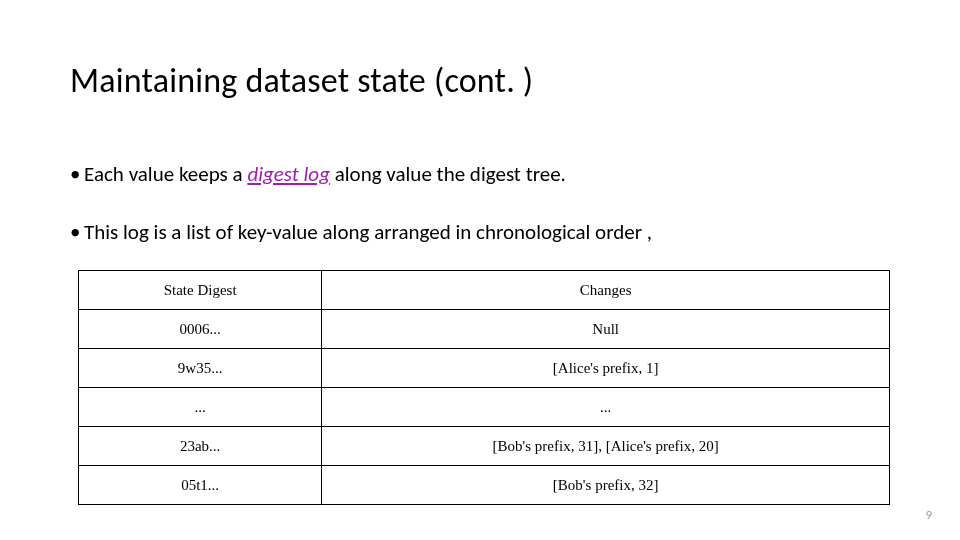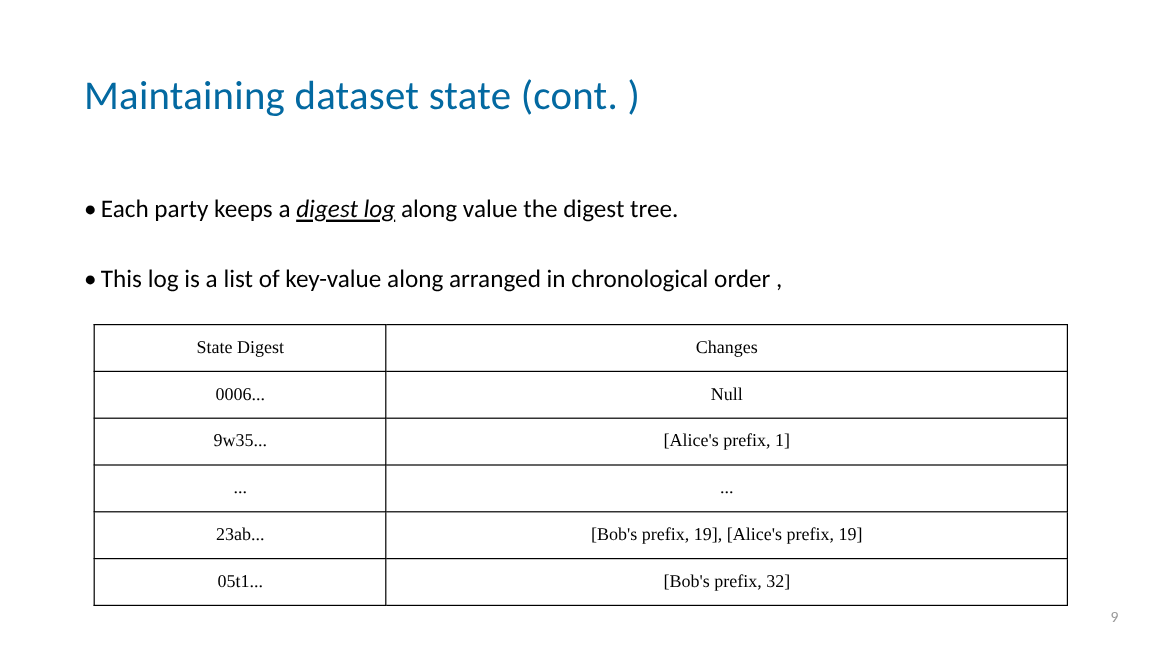--- a/index.html
+++ b/index.html
@@ -1,45 +1,45 @@
 <!DOCTYPE html>
 <html><head>
 <meta charset="utf-8">
 <style>
   * { box-sizing: border-box; margin: 0; padding: 0; }
   html, body { width: 960px; height: 540px; background: #fff; font-family: Calibri, "Segoe UI", Arial, sans-serif; color: #000; }
   .slide { position: relative; width: 960px; height: 540px; padding: 60px 70px 0 70px; }
-  .title { font-size: 34px; font-weight: 400; color: #0369a1; margin-bottom: 48px; letter-spacing: 0.2px; }
+  .title { font-size: 34px; font-weight: 400; color: #000000; margin-bottom: 48px; letter-spacing: 0.2px; }
   .body { font-size: 21px; line-height: 2.4; }
   .bullet { margin-bottom: 8px; }
   .bullet .dot { display: inline-block; width: 14px; }
   .bullet .cont { display: inline; }
   .indent { padding-left: 22px; display: block; }
-  .emph { color: #000000; font-style: italic; text-decoration: underline; }
+  .emph { color: #a21caf; font-style: italic; text-decoration: underline; }
   .lower { display: flex; align-items: flex-start; }
   .lower .left-text { flex: 0 0 230px; font-size: 21px; line-height: 2.4; }
   .table-wrap { flex: 1; margin-left: 8px; margin-top: 4px; }
   table { border-collapse: collapse; width: 100%; font-family: "Times New Roman", Times, serif; font-size: 15px; }
   th, td { border: 1px solid #000; text-align: center; padding: 1px 22px; font-weight: 400; }
   th { font-weight: 400; }
   .col-digest { width: 30%; }
   .col-changes { width: 70%; }
   .page-num { position: absolute; bottom: 18px; right: 28px; font-size: 13px; color: #9a9a9a; }
 </style>
 </head>
 <body>
 
 <div class="slide">
 
   <h1 class="title">Maintaining dataset state (cont. )</h1>
 
   <div class="body">
 
     <div class="bullet">
-      <span class="dot">•</span><span class="cont"><span>Each party keeps a </span><span class="emph">digest log</span><span> along value the digest tree.</span></span>
+      <span class="dot">•</span><span class="cont"><span>Each value keeps a </span><span class="emph">digest log</span><span> along value the digest tree.</span></span>
     </div>
 
     <div class="bullet">
       <span class="dot">•</span><span class="cont">This log is a list of key-value along arranged in chronological order ,</span>
     </div>
 
     <div class="lower">
 
       <div class="table-wrap">
         <table>
@@ -57,21 +57,21 @@
             <tr>
               <td>9w35...</td>
               <td>[Alice's prefix, 1]</td>
             </tr>
             <tr>
               <td>...</td>
               <td>...</td>
             </tr>
             <tr>
               <td>23ab...</td>
-              <td>[Bob's prefix, 19], [Alice's prefix, 19]</td>
+              <td>[Bob's prefix, 31], [Alice's prefix, 20]</td>
             </tr>
             <tr>
               <td>05t1...</td>
               <td>[Bob's prefix, 32]</td>
             </tr>
           </tbody>
         </table>
 
       </div>
     </div>

